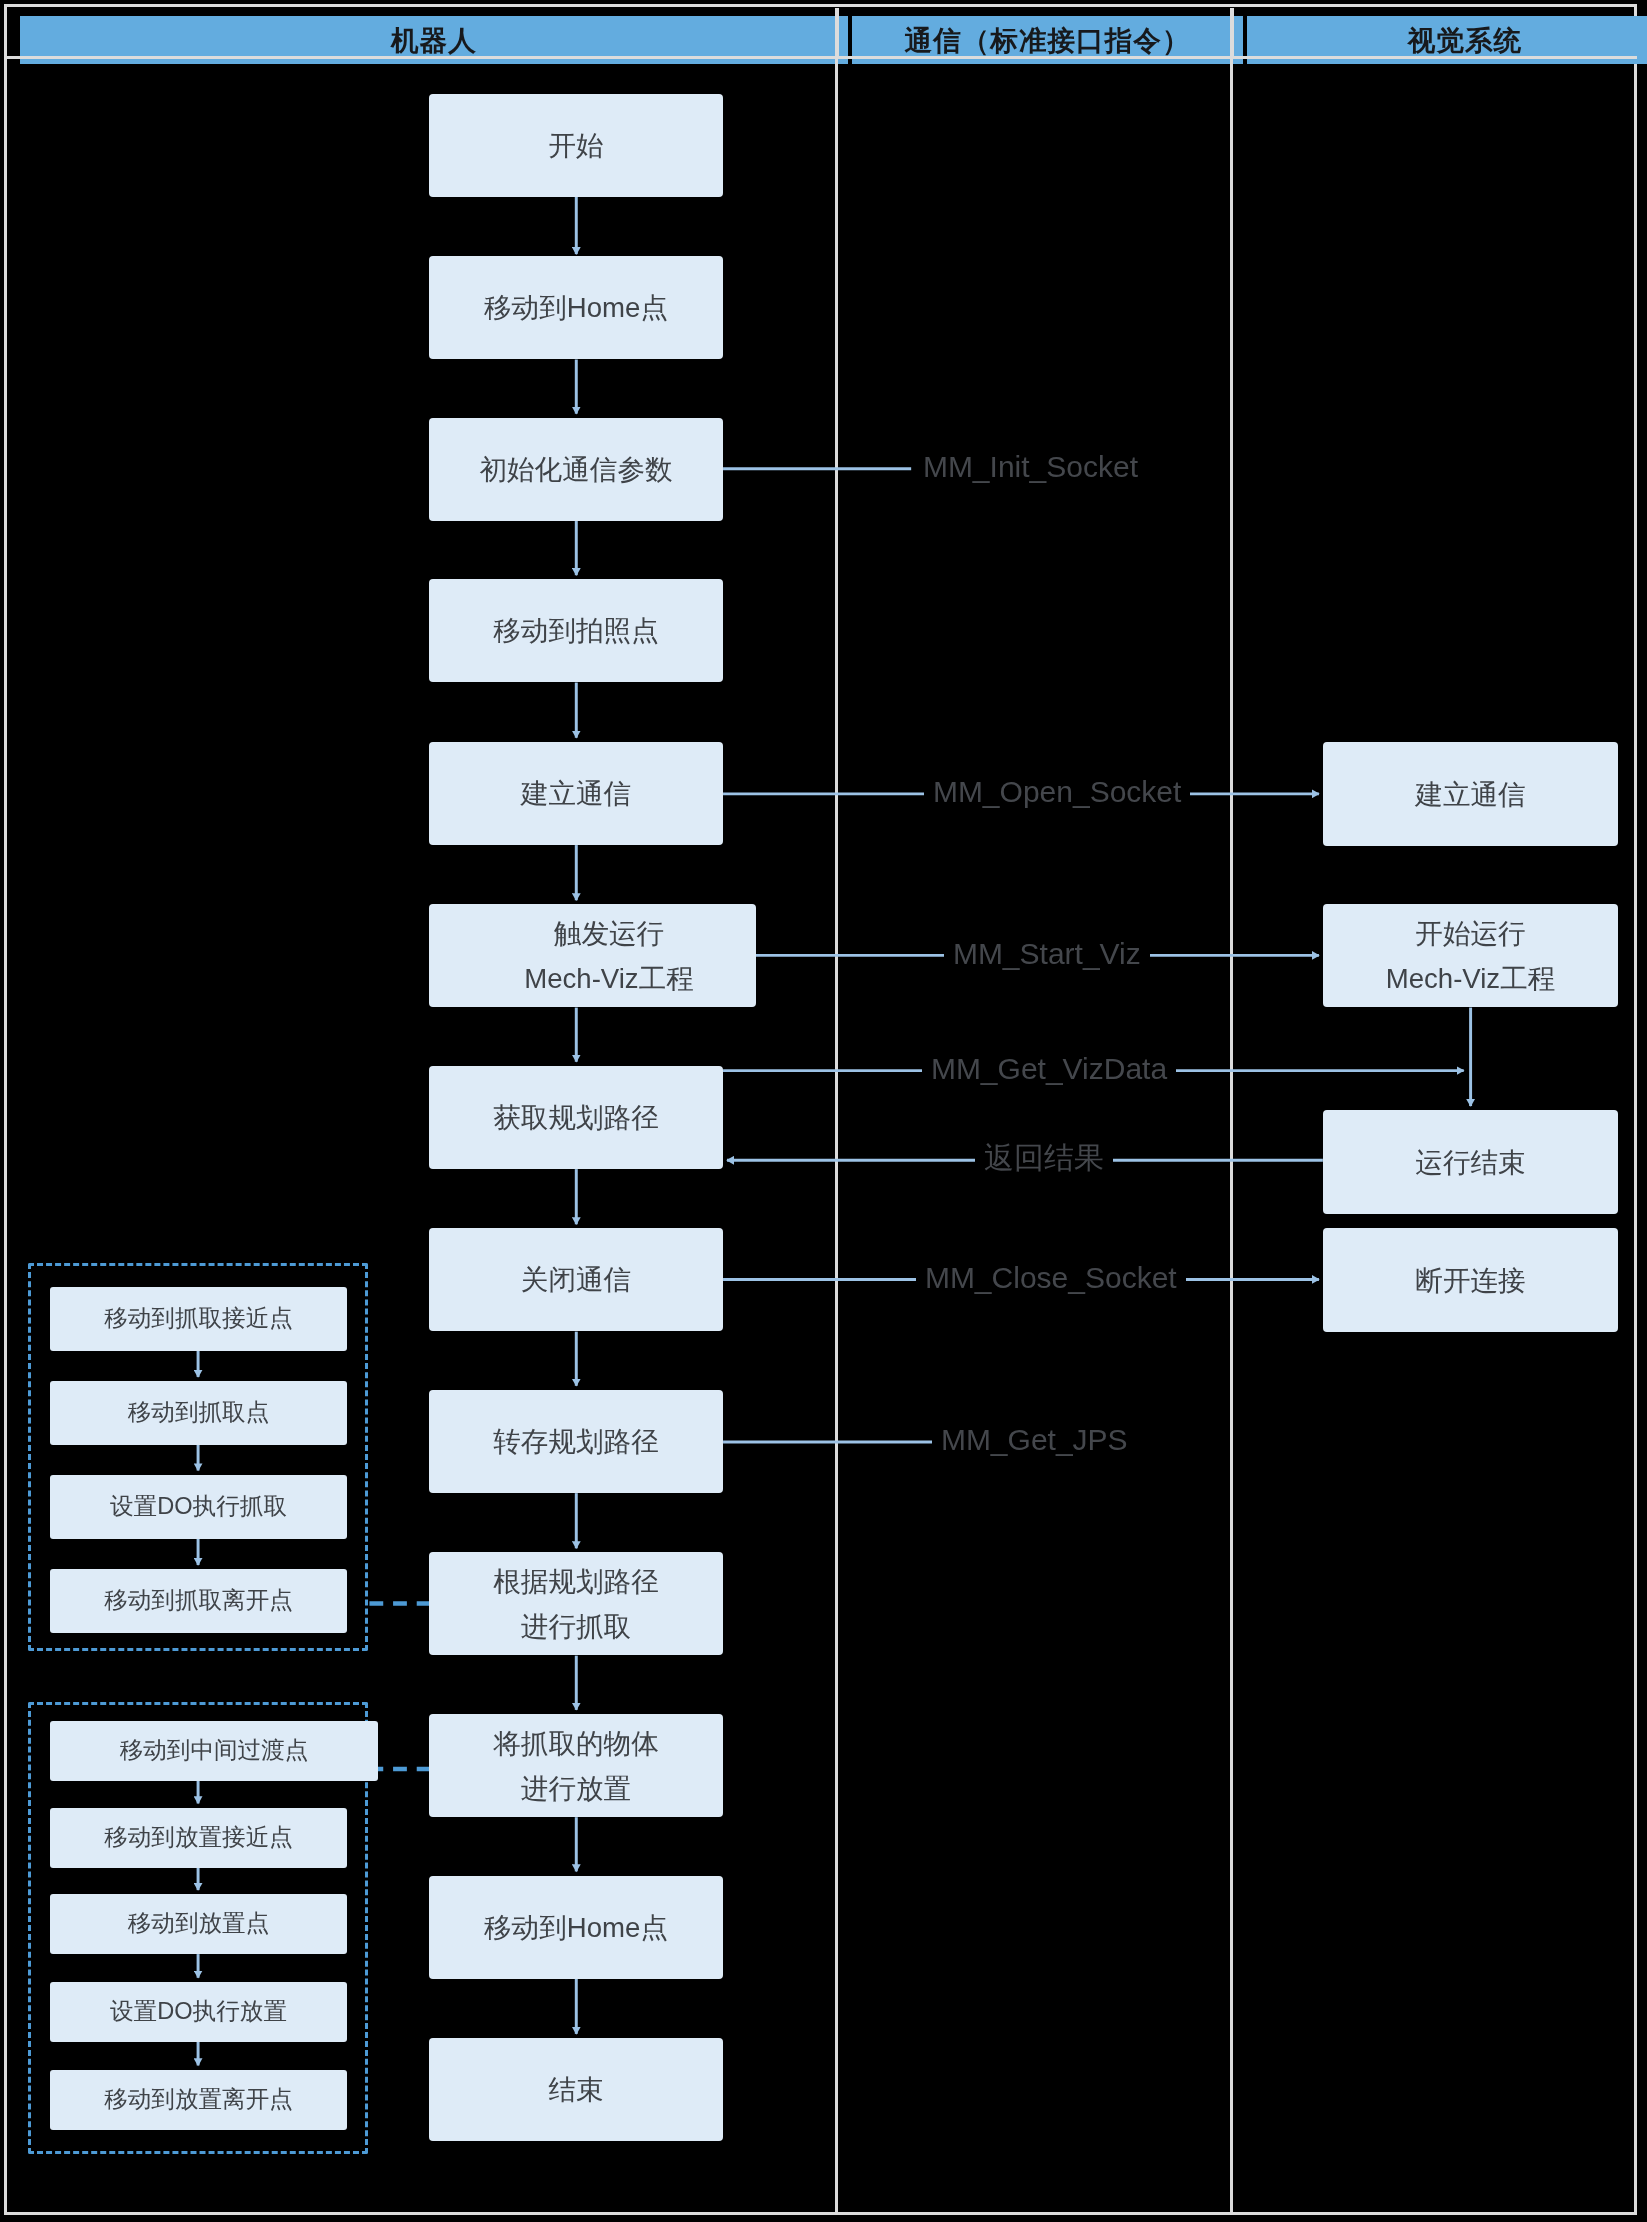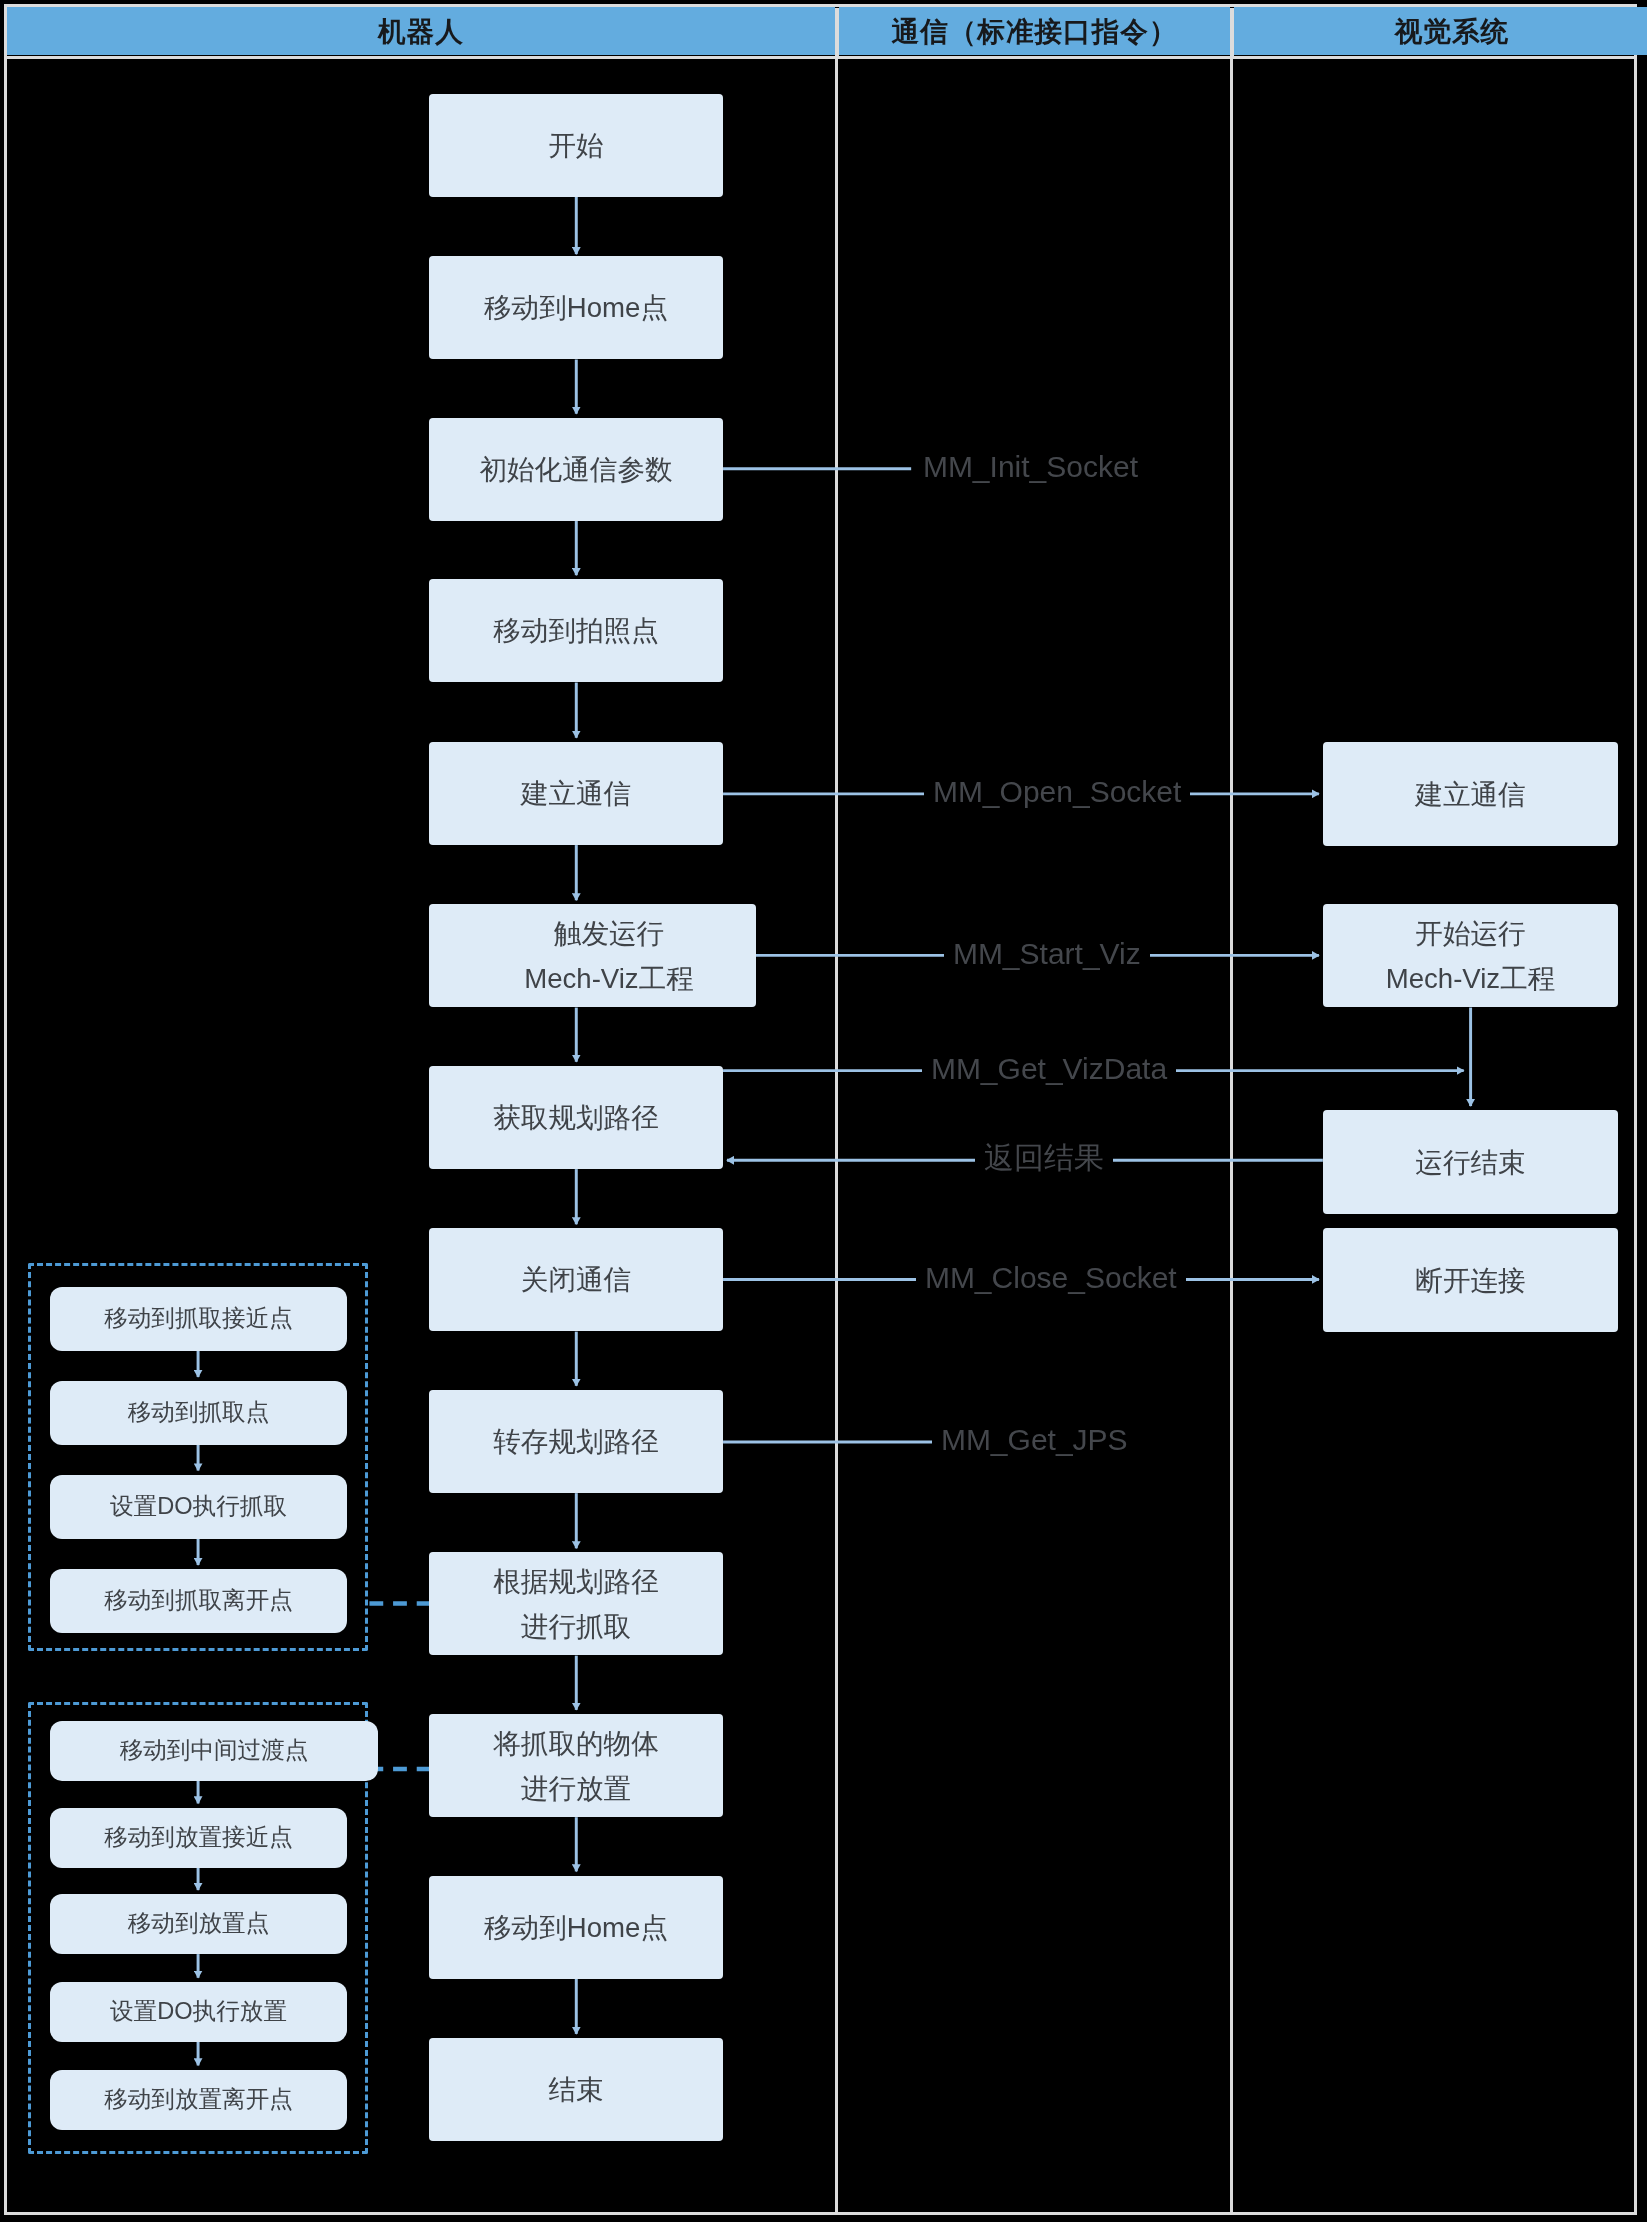--- a/index.html
+++ b/index.html
@@ -16,30 +16,30 @@
   html,body{margin:0;padding:0;background:var(--bg);}
   #stage{
     position:relative;width:1647px;height:2222px;background:var(--bg);
     font-family:"Liberation Sans", sans-serif;overflow:hidden;
   }
   
   .frame{position:absolute;left:3.9px;top:3.9px;width:1633px;height:2211px;
     border:3px solid var(--frame);box-sizing:border-box;}
   .vdiv{position:absolute;top:56px;width:3px;height:2158px;background:var(--frame);}
   
-  .hcell{position:absolute;top:7px;height:48px;background:var(--header-bg);
+  .hcell{position:absolute;top:16px;height:48px;background:var(--header-bg);
     display:flex;align-items:center;justify-content:center;
-    font-size:27.6px;font-weight:bold;color:var(--header-text);letter-spacing:1px;}
+    font-size:27.6px;font-weight:bold;color:var(--header-text);letter-spacing:1px;margin-left:13px;}
   .hsep{position:absolute;top:7.9px;width:3.9px;height:48px;background:var(--frame);}
   .hunder{position:absolute;left:3.9px;top:56px;width:1633px;height:3px;background:var(--frame);}
   
   .node{position:absolute;background:var(--node-fill);border-radius:3.9px;
     display:flex;align-items:center;justify-content:center;text-align:center;
     color:var(--node-text);font-size:27.6px;line-height:45px;white-space:pre-line;}
-  .node.small{font-size:23.6px;line-height:29.6px;border-radius:12px;}
+  .node.small{font-size:23.6px;line-height:29.6px;border-radius:3px;}
   
   .dashrect{position:absolute;border:3.9px dashed var(--dash);box-sizing:border-box;border-radius:2px;}
   
   .commlabel{position:absolute;transform:translateY(-54%);background:var(--bg);
     padding:2px 8.9px;color:var(--comm-text);font-size:30px;white-space:nowrap;}
   svg{position:absolute;left:0;top:0;}
 </style>
 </head>
 <body>
 

